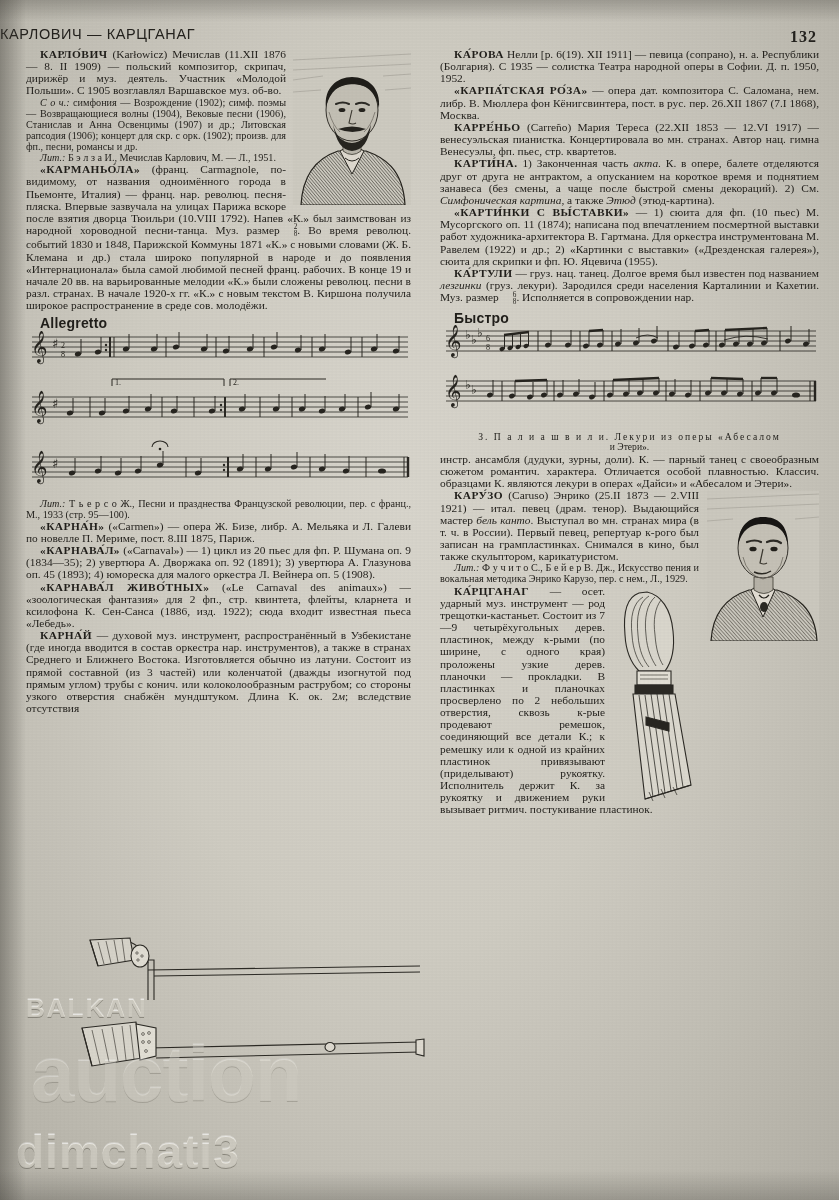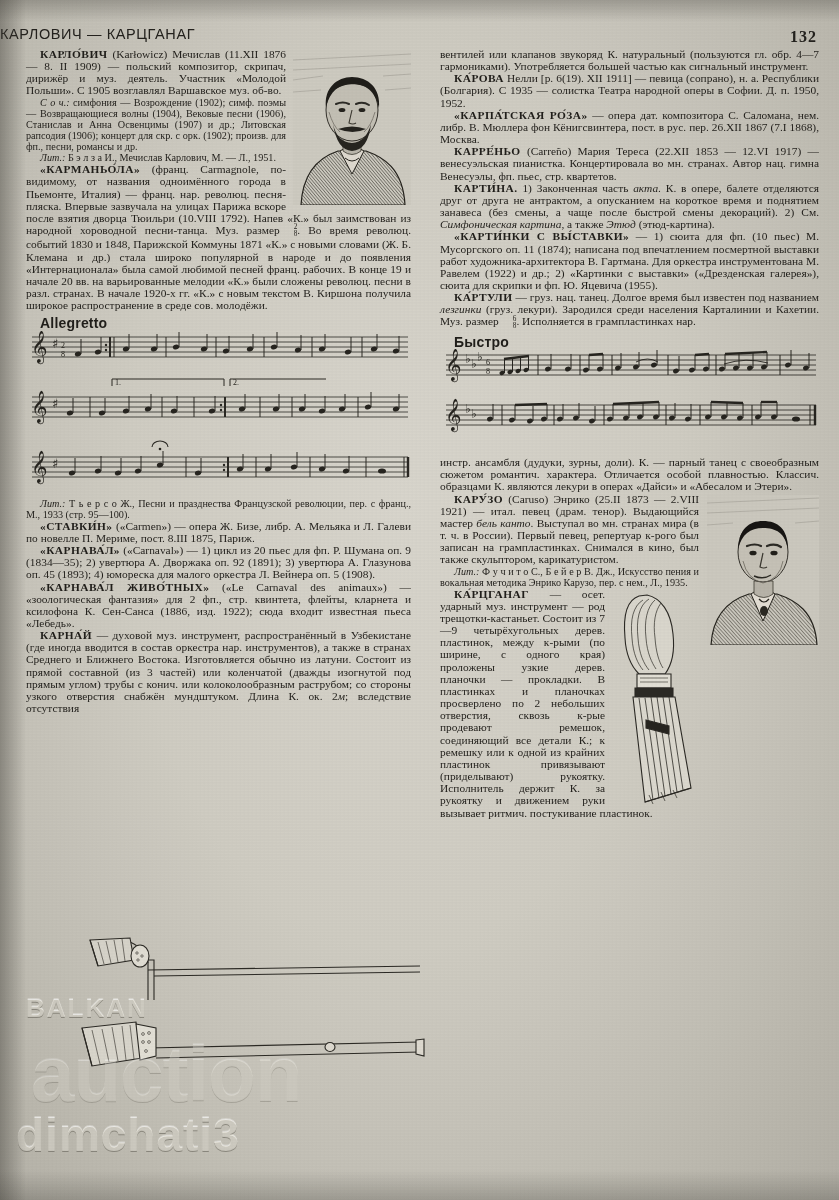--- a/index.html
+++ b/index.html
@@ -128,21 +128,21 @@
     pointer-events:none;
     font-family:"Liberation Sans", sans-serif;
     font-weight:bold;
     color:rgba(255,255,255,.52);
     text-shadow:0 1px 0 rgba(90,88,80,.55), 0 -1px 0 rgba(255,255,255,.35);
     mix-blend-mode:luminosity;
     opacity:.95;
   }
   #wm-balkan{position:absolute;left:18px;top:8px;font-size:26px;letter-spacing:2px;}
   #wm-auction{position:absolute;left:23px;top:20px;font-size:78px;letter-spacing:-1px;opacity:.55;margin-top:24px;}
-  #wm-dim{position:absolute;left:8px;top:123px;font-size:46px;letter-spacing:1px;}
+  #wm-dim{position:absolute;left:8px;top:140px;font-size:46px;letter-spacing:1px;}
 
   svg{display:block;}
   .ink{stroke:#2a2823;}
 </style>
 </head>
 <body>
 
 <div id="page">
 
   <div class="runhead">КАРЛОВИЧ — КАРЦГАНАГ</div>
@@ -417,21 +417,21 @@
         </g>
       </svg>
     </div>
 
     <p class="lit">
       <span class="litlab">Лит.:</span>
       <span>Т ь е р с о Ж., Песни и празднества Французской революции, пер. с франц., М., 1933 (стр. 95—100).</span>
     </p>
 
     <p class="entry">
-      <span class="hw">«СТАВКИ́Н»</span>
+      <span class="hw">«КАРНА́Н»</span>
       <span>(«Carmen») — опера Ж. Бизе, либр. А. Мельяка и Л. Галеви по новелле П. Мериме, пост. 8.III 1875, Париж.</span>
     </p>
 
     <p class="entry">
       <span class="hw">«КАРНАВА́Л»</span>
       <span>(«Carnaval») — 1) цикл из 20 пьес для фп. Р. Шумана оп. 9 (1834—35); 2) увертюра А. Дворжака оп. 92 (1891); 3) увертюра А. Глазунова оп. 45 (1893); 4) юмореска для малого оркестра Л. Вейнера оп. 5 (1908).</span>
     </p>
 
     <p class="entry">
       <span class="hw">«КАРНАВА́Л ЖИВО́ТНЫХ»</span>
@@ -492,23 +492,20 @@
         </g>
 
         <ellipse cx="300" cy="117" rx="5" ry="4.5" fill="#ddd9cf"></ellipse>
         <path d="M386 110 L394 109 L394 126 L386 124 Z" fill="#ddd9cf"></path>
       </g>
     </svg>
   </div>
 
   <div class="col right">
 
-    <p>
-      <span>вентилей или клапанов звукоряд К. натуральный (пользуются гл. обр. 4—7 гармониками). Употребляется большей частью как сигнальный инструмент.</span>
-    </p>
 
     <p class="entry">
       <span class="hw">КА́РОВА</span>
       <span>Нелли [р. 6(19). XII 1911] — певица (сопрано), н. а. Республики (Болгария). С 1935 — солистка Театра народной оперы в Софии. Д. п. 1950, 1952.</span>
     </p>
 
     <p class="entry">
       <span class="hw">«КАРПА́ТСКАЯ РО́ЗА»</span>
       <span>— опера дат. композитора С. Саломана, нем. либр. В. Мюллера фон Кёнигсвинтера, пост. в рус. пер. 26.XII 1867 (7.I 1868), Москва.</span>
     </p>
@@ -529,21 +526,21 @@
 
     <p class="entry">
       <span class="hw">«КАРТИ́НКИ С ВЫ́СТАВКИ»</span>
       <span>— 1) сюита для фп. (10 пьес) М. Мусоргского оп. 11 (1874); написана под впечатлением посмертной выставки работ художника-архитектора В. Гартмана. Для оркестра инструментована М. Равелем (1922) и др.; 2) «Картинки с выставки» («Дрезденская галерея»), сюита для скрипки и фп. Ю. Яцевича (1955).</span>
     </p>
 
     <p class="entry">
       <span class="hw">КА́РТУЛИ</span>
       <span>— груз. нац. танец. Долгое время был известен под названием</span>
       <span class="it">лезгинки</span>
-      <span>(груз. лекури). Зародился среди населения Карталинии и Кахетии. Муз. размер</span><span class="frac"><b>6</b><b>8</b></span><span>. Исполняется в грампластинках нар.</span>
+      <span>(груз. лекури). Зародился среди населения Карталинии и Кахетии. Муз. размер</span><span class="frac"><b>6</b><b>8</b></span><span>. Исполняется в сопровождении нар.</span>
     </p>
 
     <div class="tempo">Быстро</div>
 
     <div class="music">
       <svg viewBox="0 0 379 105" width="379" height="105">
         <g stroke="#26241f" fill="#26241f">
 
           <g transform="translate(0,6)">
             <g stroke-width="0.8">
@@ -700,20 +697,24 @@
                 <line x1="370" y1="0" x2="370" y2="20"></line>
               </g>
             <g stroke-width="2.4">
                 <line x1="375" y1="0" x2="375" y2="20"></line>
               </g>
           </g>
         </g>
       </svg>
     </div>
 
+    <p class="musiccap">
+      <span class="sp">З. П а л и а ш в и л и. Лекури из оперы «Абесалом</span><br>
+      <span>и Этери».</span>
+    </p>
 
     <p>
       <span>инстр. ансамбля (дудуки, зурны, доли). К. — парный танец с своеобразным сюжетом романтич. характера. Отличается особой плавностью. Классич. образцами К. являются лекури в операх «Дайси» и «Абесалом и Этери».</span>
     </p>
 
     <div class="portrait-caruso">
       <svg viewBox="0 0 112 150" width="112" height="150">
         <defs>
           <pattern id="hatch3" width="2.6" height="2.6" patternUnits="userSpaceOnUse" patternTransform="rotate(-42)">
             <line x1="0" y1="0" x2="0" y2="2.6" stroke="#232119" stroke-width="1.1" opacity=".75"></line>
@@ -757,21 +758,21 @@
     </div>
 
     <p class="entry">
       <span class="hw">КАРУ́ЗО</span>
       <span>(Caruso) Энрико (25.II 1873 — 2.VIII 1921) — итал. певец (драм. тенор). Выдающийся мастер</span>
       <span class="it">бель канто</span><span>. Выступал во мн. странах мира (в т. ч. в России). Первый певец, репертуар к-рого был записан на грампластинках. Снимался в кино, был также скульптором, карикатуристом.</span>
     </p>
 
     <p class="lit">
       <span class="litlab">Лит.:</span>
-      <span>Ф у ч и т о С., Б е й е р В. Дж., Искусство пения и вокальная методика Энрико Карузо, пер. с нем., Л., 1935.</span>
+      <span>Ф у ч и т о С., Б е й е р В. Дж., Искусство пения и вокальная методика Энрико Карузо, пер. с нем., Л., 1929.</span>
     </p>
 
     <div class="karcganag-img">
       <svg viewBox="0 0 86 215" width="86" height="215">
         <g stroke="#2b2924" fill="none" stroke-width="1.1">
 
           <path d="M26 6 C14 10 10 26 12 48 C13 66 20 78 26 84 L52 84 C58 76 62 62 60 44 C58 22 48 8 34 5 Z" fill="#d9d6cc"></path>
           <g stroke-width=".7">
             <path d="M30 10 C20 16 17 30 19 48 C20 64 25 74 30 80"></path>
             <path d="M36 9 C26 15 23 30 25 48 C26 64 31 74 36 80"></path>

